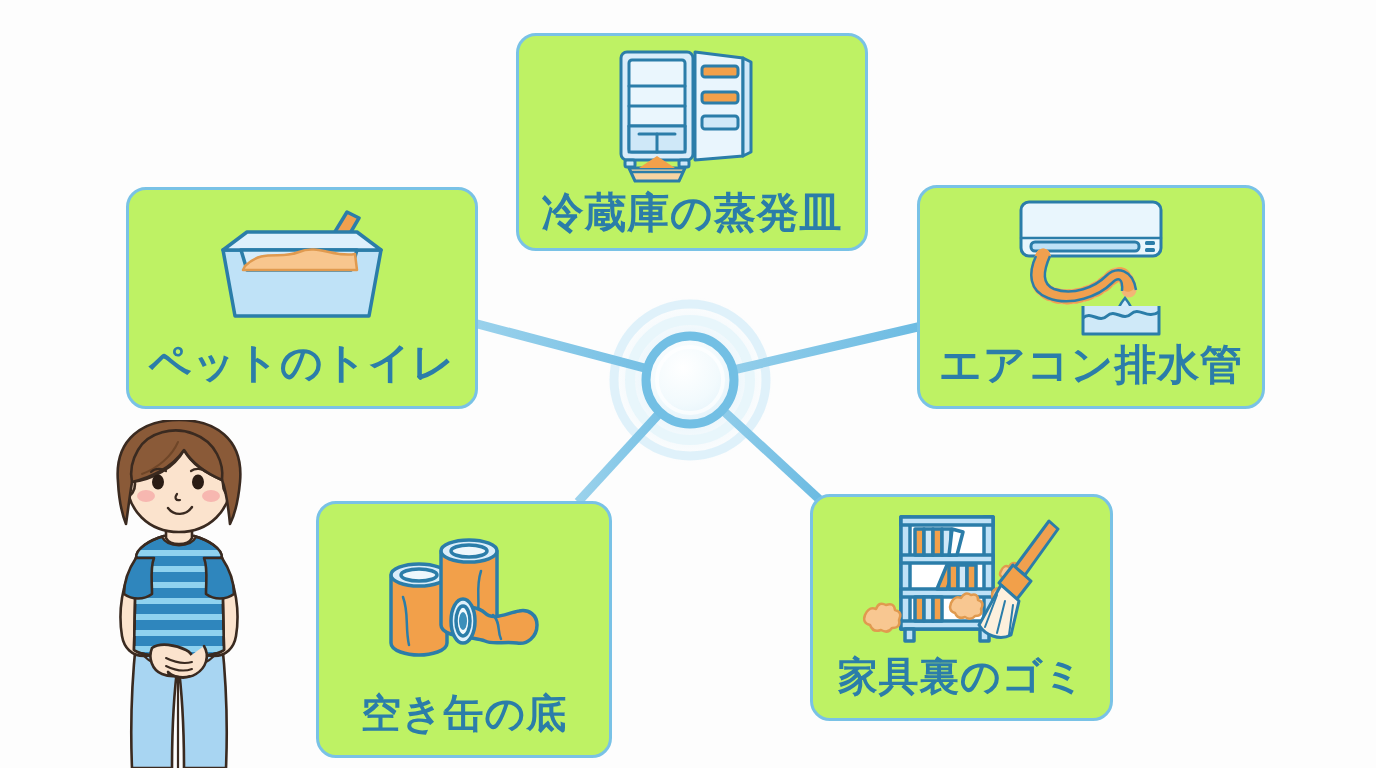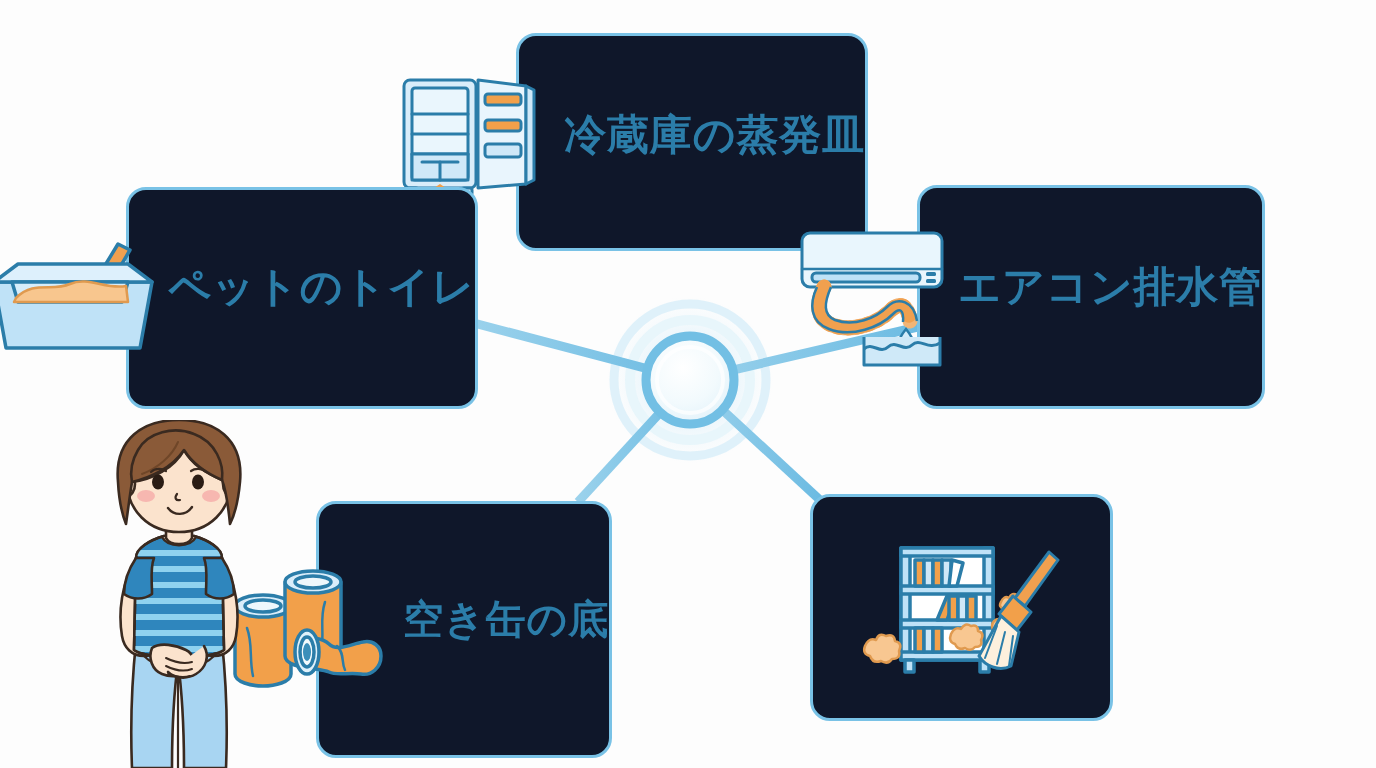--- a/index.html
+++ b/index.html
@@ -24,23 +24,23 @@
     height: 768px;
     pointer-events: none;
   }
 
   
   .card {
     position: absolute;
     box-sizing: border-box;
     border: 3px solid #79c2e6;
     border-radius: 20px;
-    background: #0f172a;
+    background: #bef264;
     display: flex;
-    flex-direction: row;
+    flex-direction: column;
     align-items: center;
     justify-content: flex-end;
   }
   .card-icon {
     flex: 1 1 auto;
     display: flex;
     align-items: center;
     justify-content: center;
     width: 100%;
     min-height: 0;
@@ -288,20 +288,21 @@
           <path d="M154 58 L172 74 L158 92 L140 76 Z" fill="#f2a04a"></path>
           <path d="M142 78 L160 94 L152 128 C140 134 126 128 120 118 Z" fill="#fdf0dd"></path>
           <g stroke-width="2" fill="none">
             <path d="M138 88 L126 120"></path>
             <path d="M146 94 L138 126"></path>
             <path d="M154 98 L150 128"></path>
           </g>
         </g>
       </svg>
     </div>
+    <div class="card-label">家具裏のゴミ</div>
   </div>
 
   <div id="person">
     <svg width="210" height="348" viewBox="0 0 210 348">
       <defs>
         <clipPath id="shirtClip">
           <path d="M62 138 C62 128 76 120 90 116 L120 116 C134 120 148 128 148 138
                    L150 230 C136 238 74 238 60 230 Z"></path>
         </clipPath>
       </defs>

